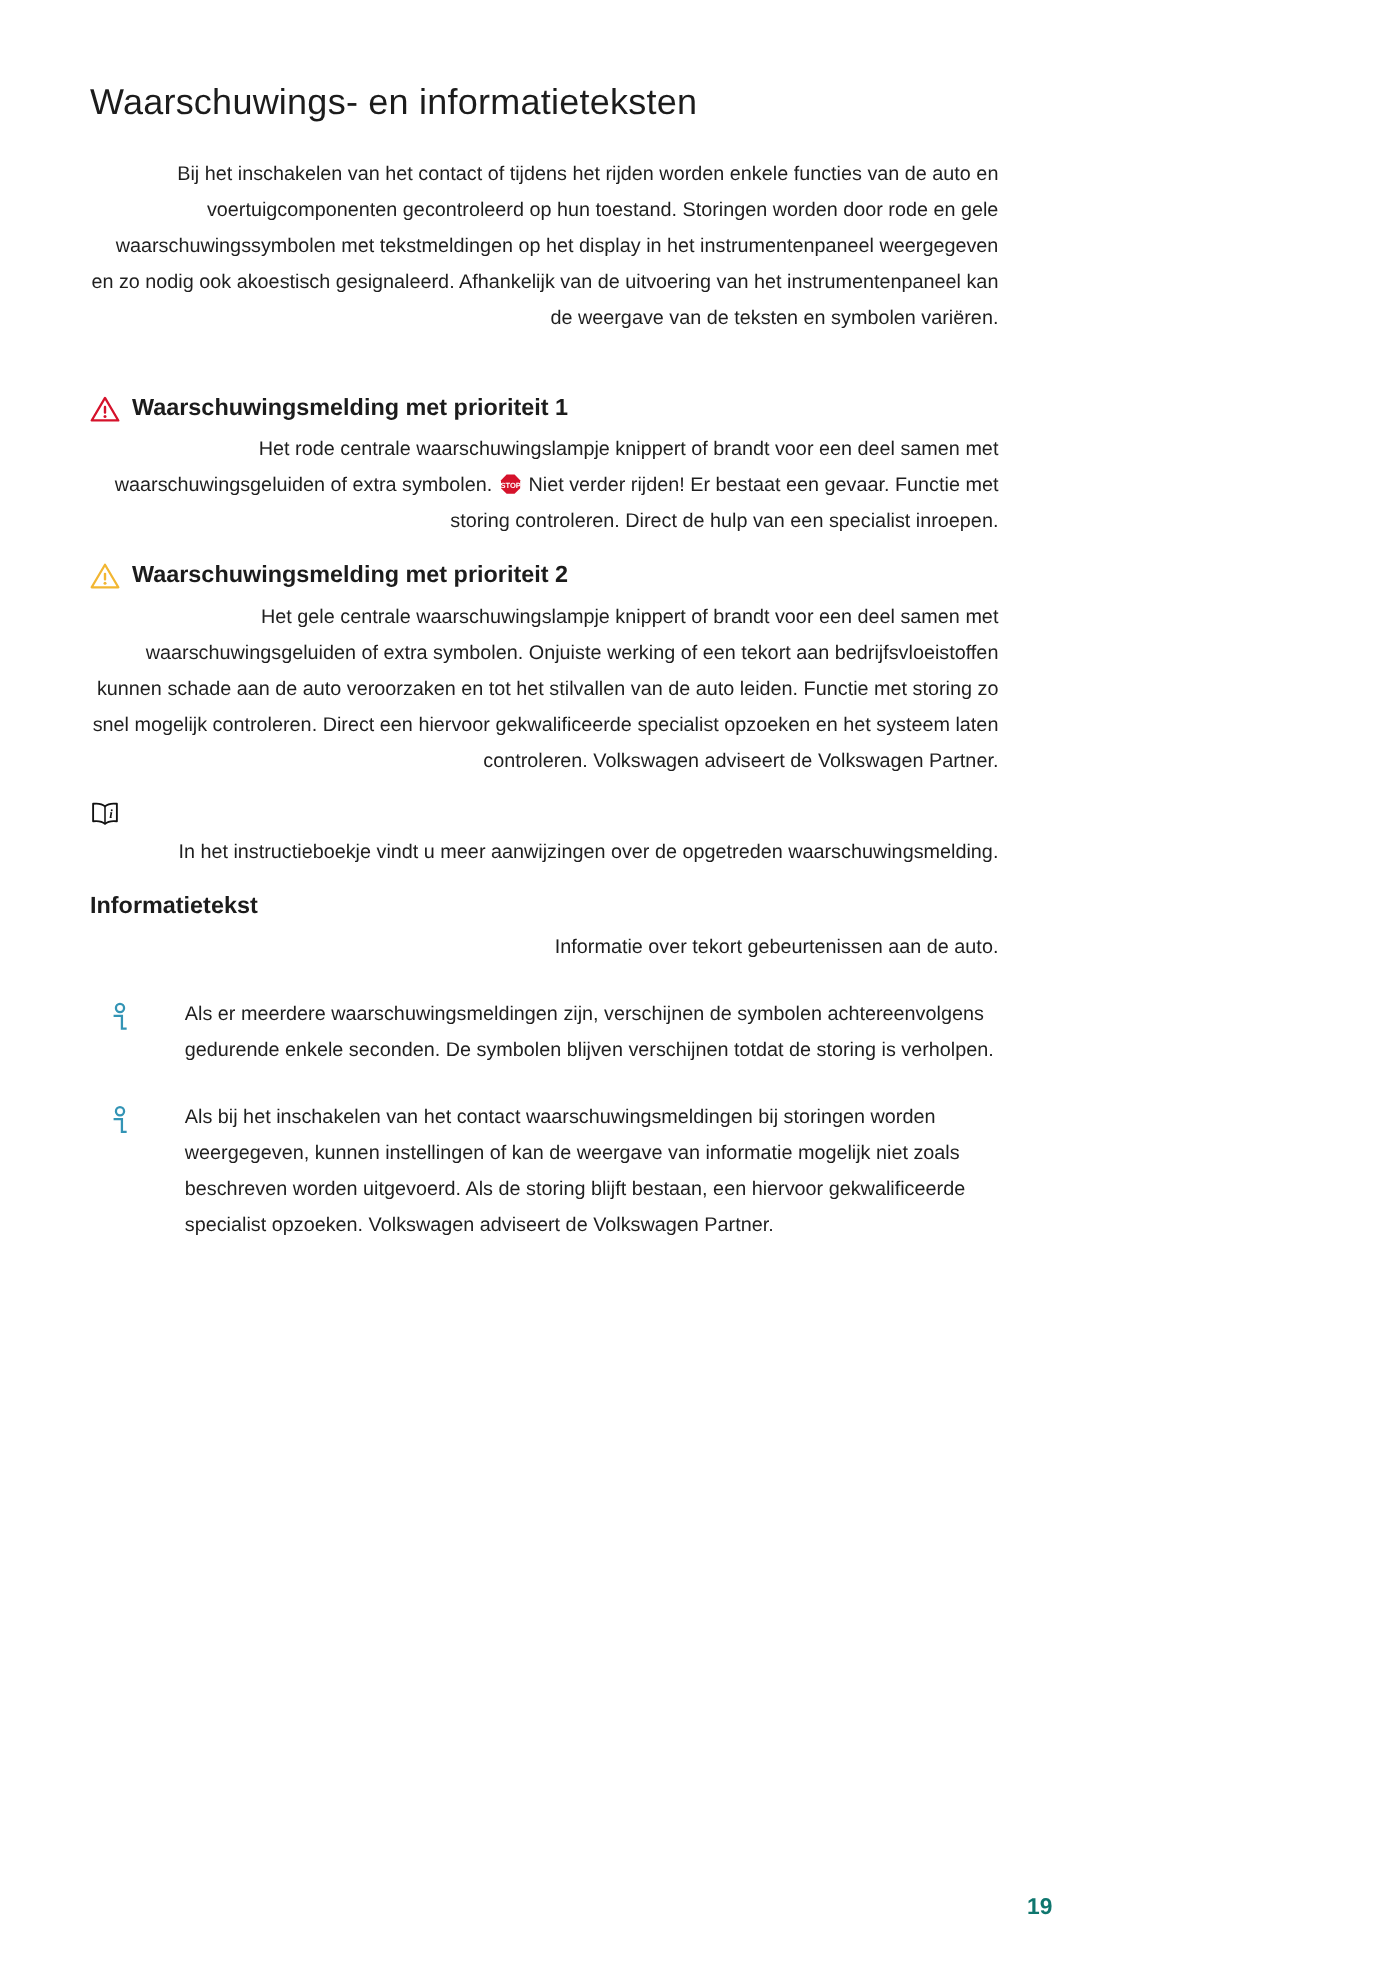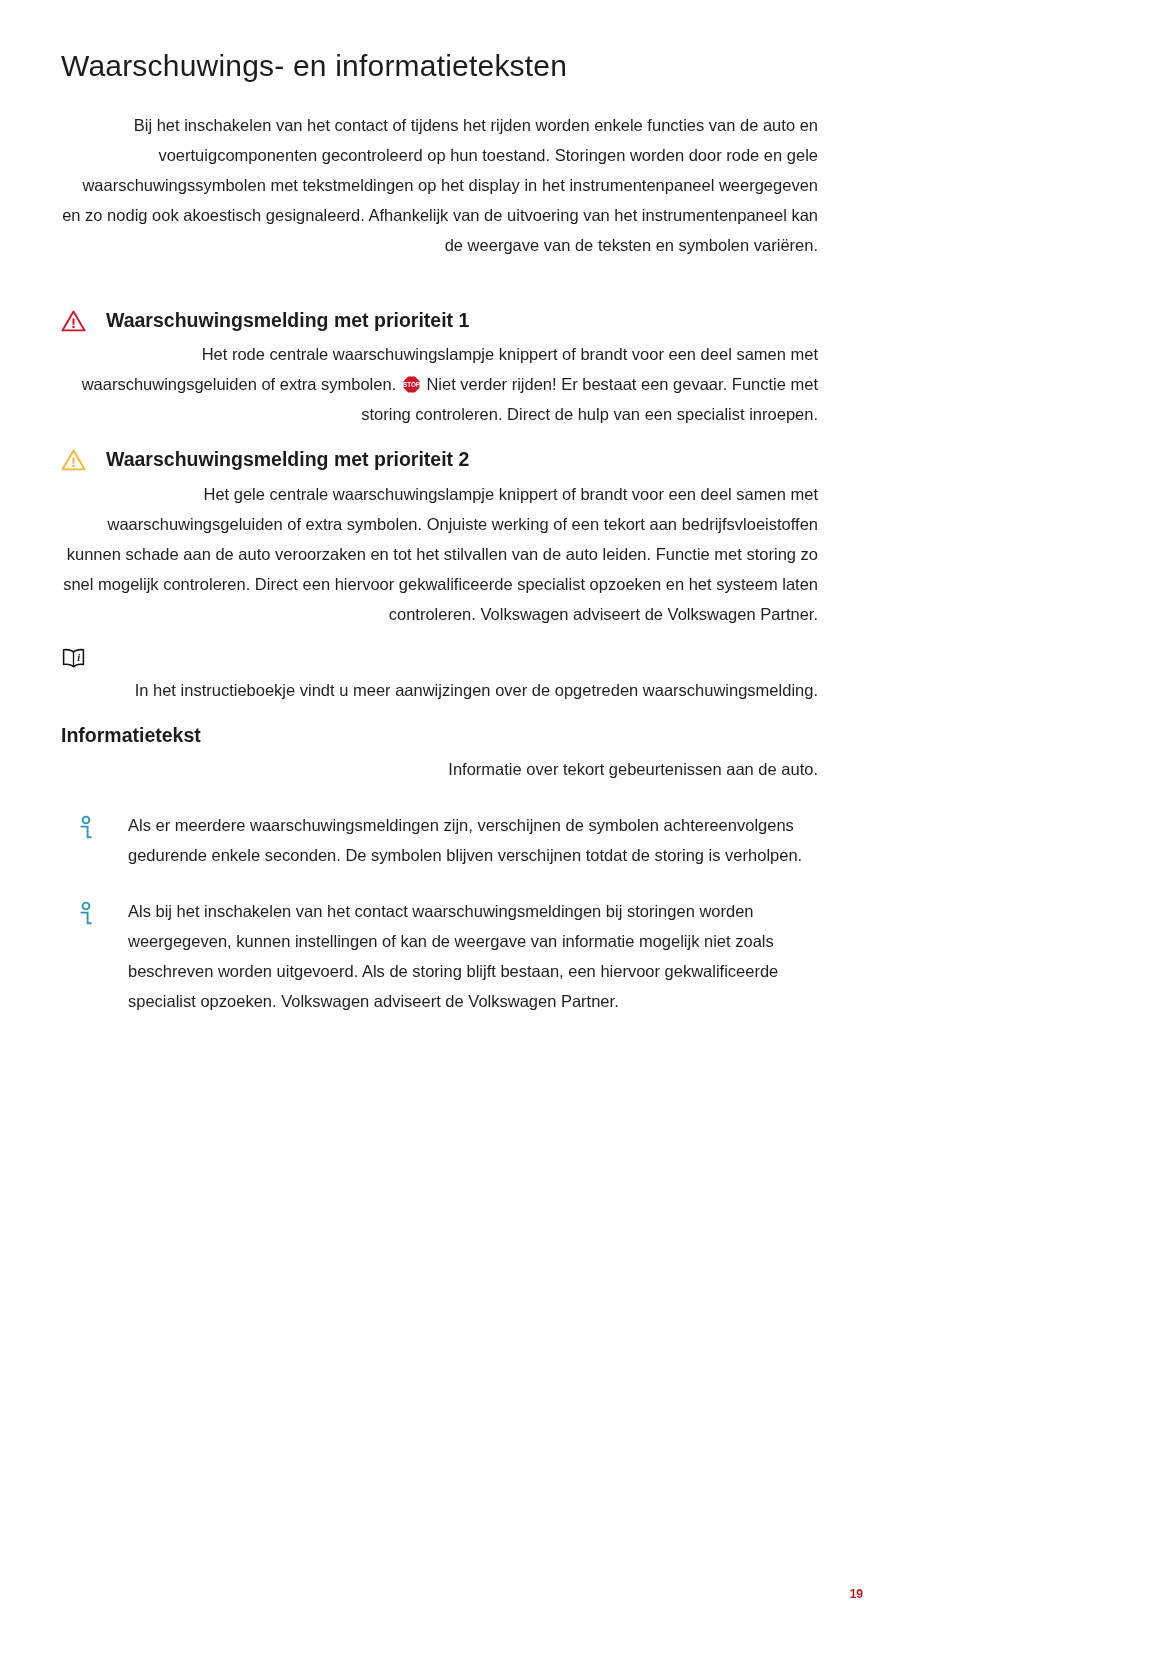--- a/index.html
+++ b/index.html
@@ -8,24 +8,24 @@
     width: 1165px;
     height: 1653px;
     background: #ffffff;
     font-family: "Liberation Sans", sans-serif;
     color: #1a1a1a;
     position: relative;
     overflow: hidden;
   }
   .page {
     position: absolute;
-    left: 2px; top: 0;
+    left: 16px; top: 0;
     width: 921px;
     height: 1653px;
-    padding: 48px 105px 0 59px;
+    padding: 68px 105px 0 59px;
   }
 
   h1.page-title {
     font-size: 30px;
     font-weight: 400;
     letter-spacing: 0.2px;
     margin: 0 0 26px 0;
     color: #1c1c1c;
     line-height: 1.2;
   }
@@ -48,60 +48,60 @@
   .section.first { margin-top: 48px; }
 
   h2.sec-head {
     font-size: 19.5px;
     font-weight: bold;
     margin: 0 0 6px 0;
     line-height: 1.3;
     color: #1c1c1c;
     display: flex;
     align-items: center;
-    gap: 20px;
+    gap: 10px;
   }
   h2.sec-head.no-icon { padding-left: 0; }
   h2.sec-head .head-text { display: inline-block; }
 
   .icon-tri { flex: 0 0 auto; width: 25px; height: 22px; display: block; }
   .icon-book { flex: 0 0 auto; width: 25px; height: 22px; display: block; }
 
   .stop-icon {
     display: inline-block;
     width: 17px; height: 17px;
     vertical-align: -3px;
     margin: 0 2px;
   }
 
   .note {
     display: flex;
-    gap: 0;
+    gap: 12px;
     margin-top: 26px;
   }
   .note-icon-cell {
     flex: 0 0 67px;
     padding-left: 14px;
     padding-top: 5px;
   }
   .icon-info { width: 22px; height: 26px; display: block; }
   .note-text {
     flex: 1 1 auto;
     font-size: 16.5px;
     line-height: 30px;
     color: #1f1f1f;
   }
 
   .page-number {
     position: absolute;
     right: 60px;
     bottom: 52px;
-    font-size: 12px;
+    font-size: 19px;
     font-weight: bold;
-    color: #b91c1c;
+    color: #0f766e;
   }
 </style>
 </head>
 <body>
 
 <div class="page">
 
   <h1 class="page-title">Waarschuwings- en informatieteksten</h1>
 
   <p class="body">Bij het inschakelen van het contact of tijdens het rijden worden enkele functies van de auto en voertuigcomponenten gecontroleerd op hun toestand. Storingen worden door rode en gele waarschuwingssymbolen met tekstmeldingen op het display in het instrumentenpaneel weergegeven en zo nodig ook akoestisch gesignaleerd. Afhankelijk van de uitvoering van het instrumentenpaneel kan de weergave van de teksten en symbolen variëren.</p>

